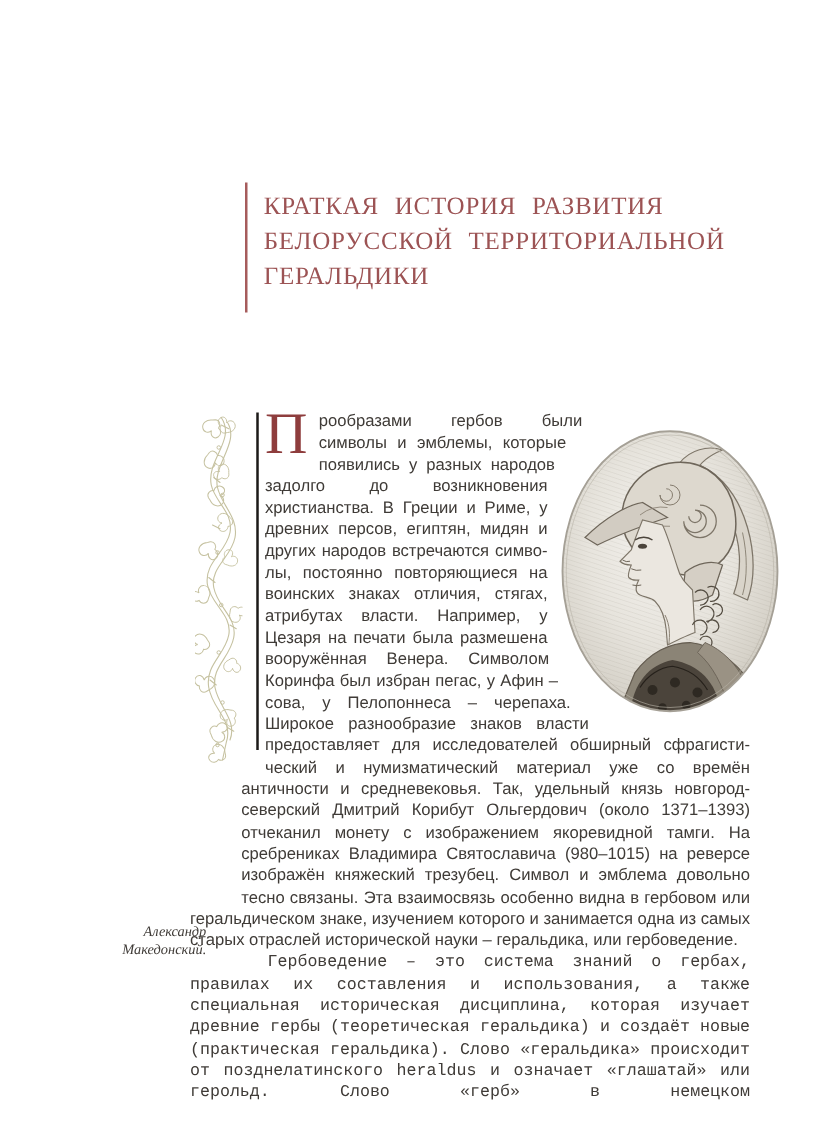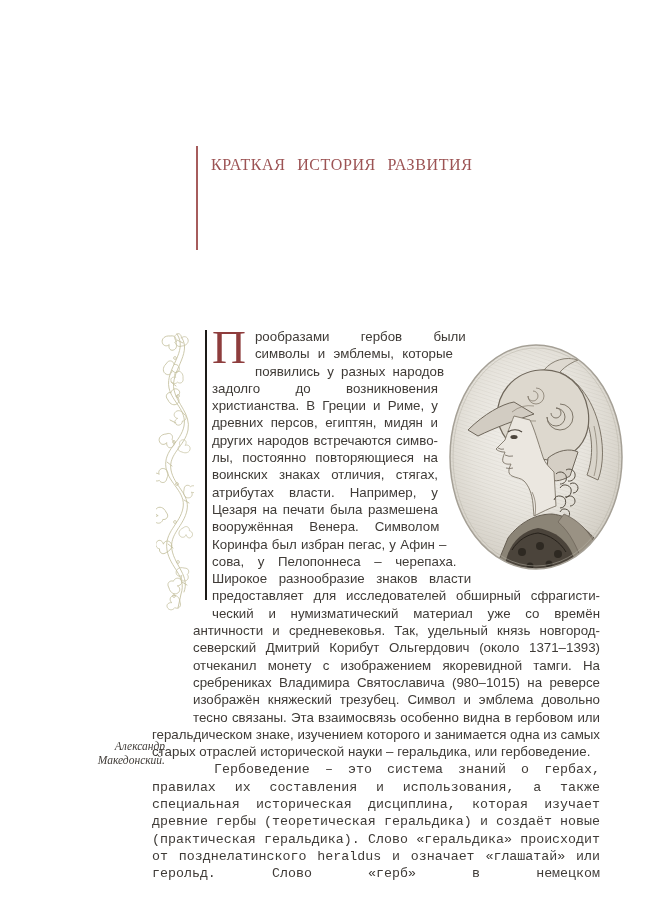--- a/index.html
+++ b/index.html
@@ -14,21 +14,21 @@
   
   .title-rule{
     position:absolute;left:196px;top:146px;
     width:2px;height:104px;background:#a65c5c;
   }
   .chapter-title{
     position:absolute;left:211px;top:151px;width:400px;
     margin:0;
     font-family:"Liberation Serif", serif;
     font-weight:normal;
-    font-size:16px;line-height:28px;
+    font-size:20px;line-height:28px;
     letter-spacing:0.6px;word-spacing:7px;
     color:#9c5354;
   }
   .chapter-title span{display:block;}
 
   
   .text-block{
     position:absolute;left:152px;top:328px;width:448px;
     font-size:13.3px;line-height:17.3px;
     color:#3f3b37;
@@ -84,20 +84,22 @@
   }
 </style>
 </head>
 <body>
 
 <div class="page">
 
   <div class="title-rule"></div>
   <h1 class="chapter-title">
     <span>КРАТКАЯ  ИСТОРИЯ  РАЗВИТИЯ</span>
+    <span>БЕЛОРУССКОЙ  ТЕРРИТОРИАЛЬНОЙ</span>
+    <span>ГЕРАЛЬДИКИ</span>
   </h1>
 
   <main class="text-block">
 
     <div class="margin-deco">
       <svg width="38" height="282" viewBox="0 0 38 282" aria-hidden="true">
         <defs>
           <path id="leaf" d="M0,0 C-4,-3 -9,-2 -10,2 C-11,5 -8,8 -5,7 C-8,10 -7,14 -3,14 C0,14 2,11 1,8 C4,7 5,3 2,1 Z"></path>
         </defs>
         <g fill="none" stroke="#c6c2a1" stroke-width="0.9" stroke-linejoin="round" stroke-linecap="round">

